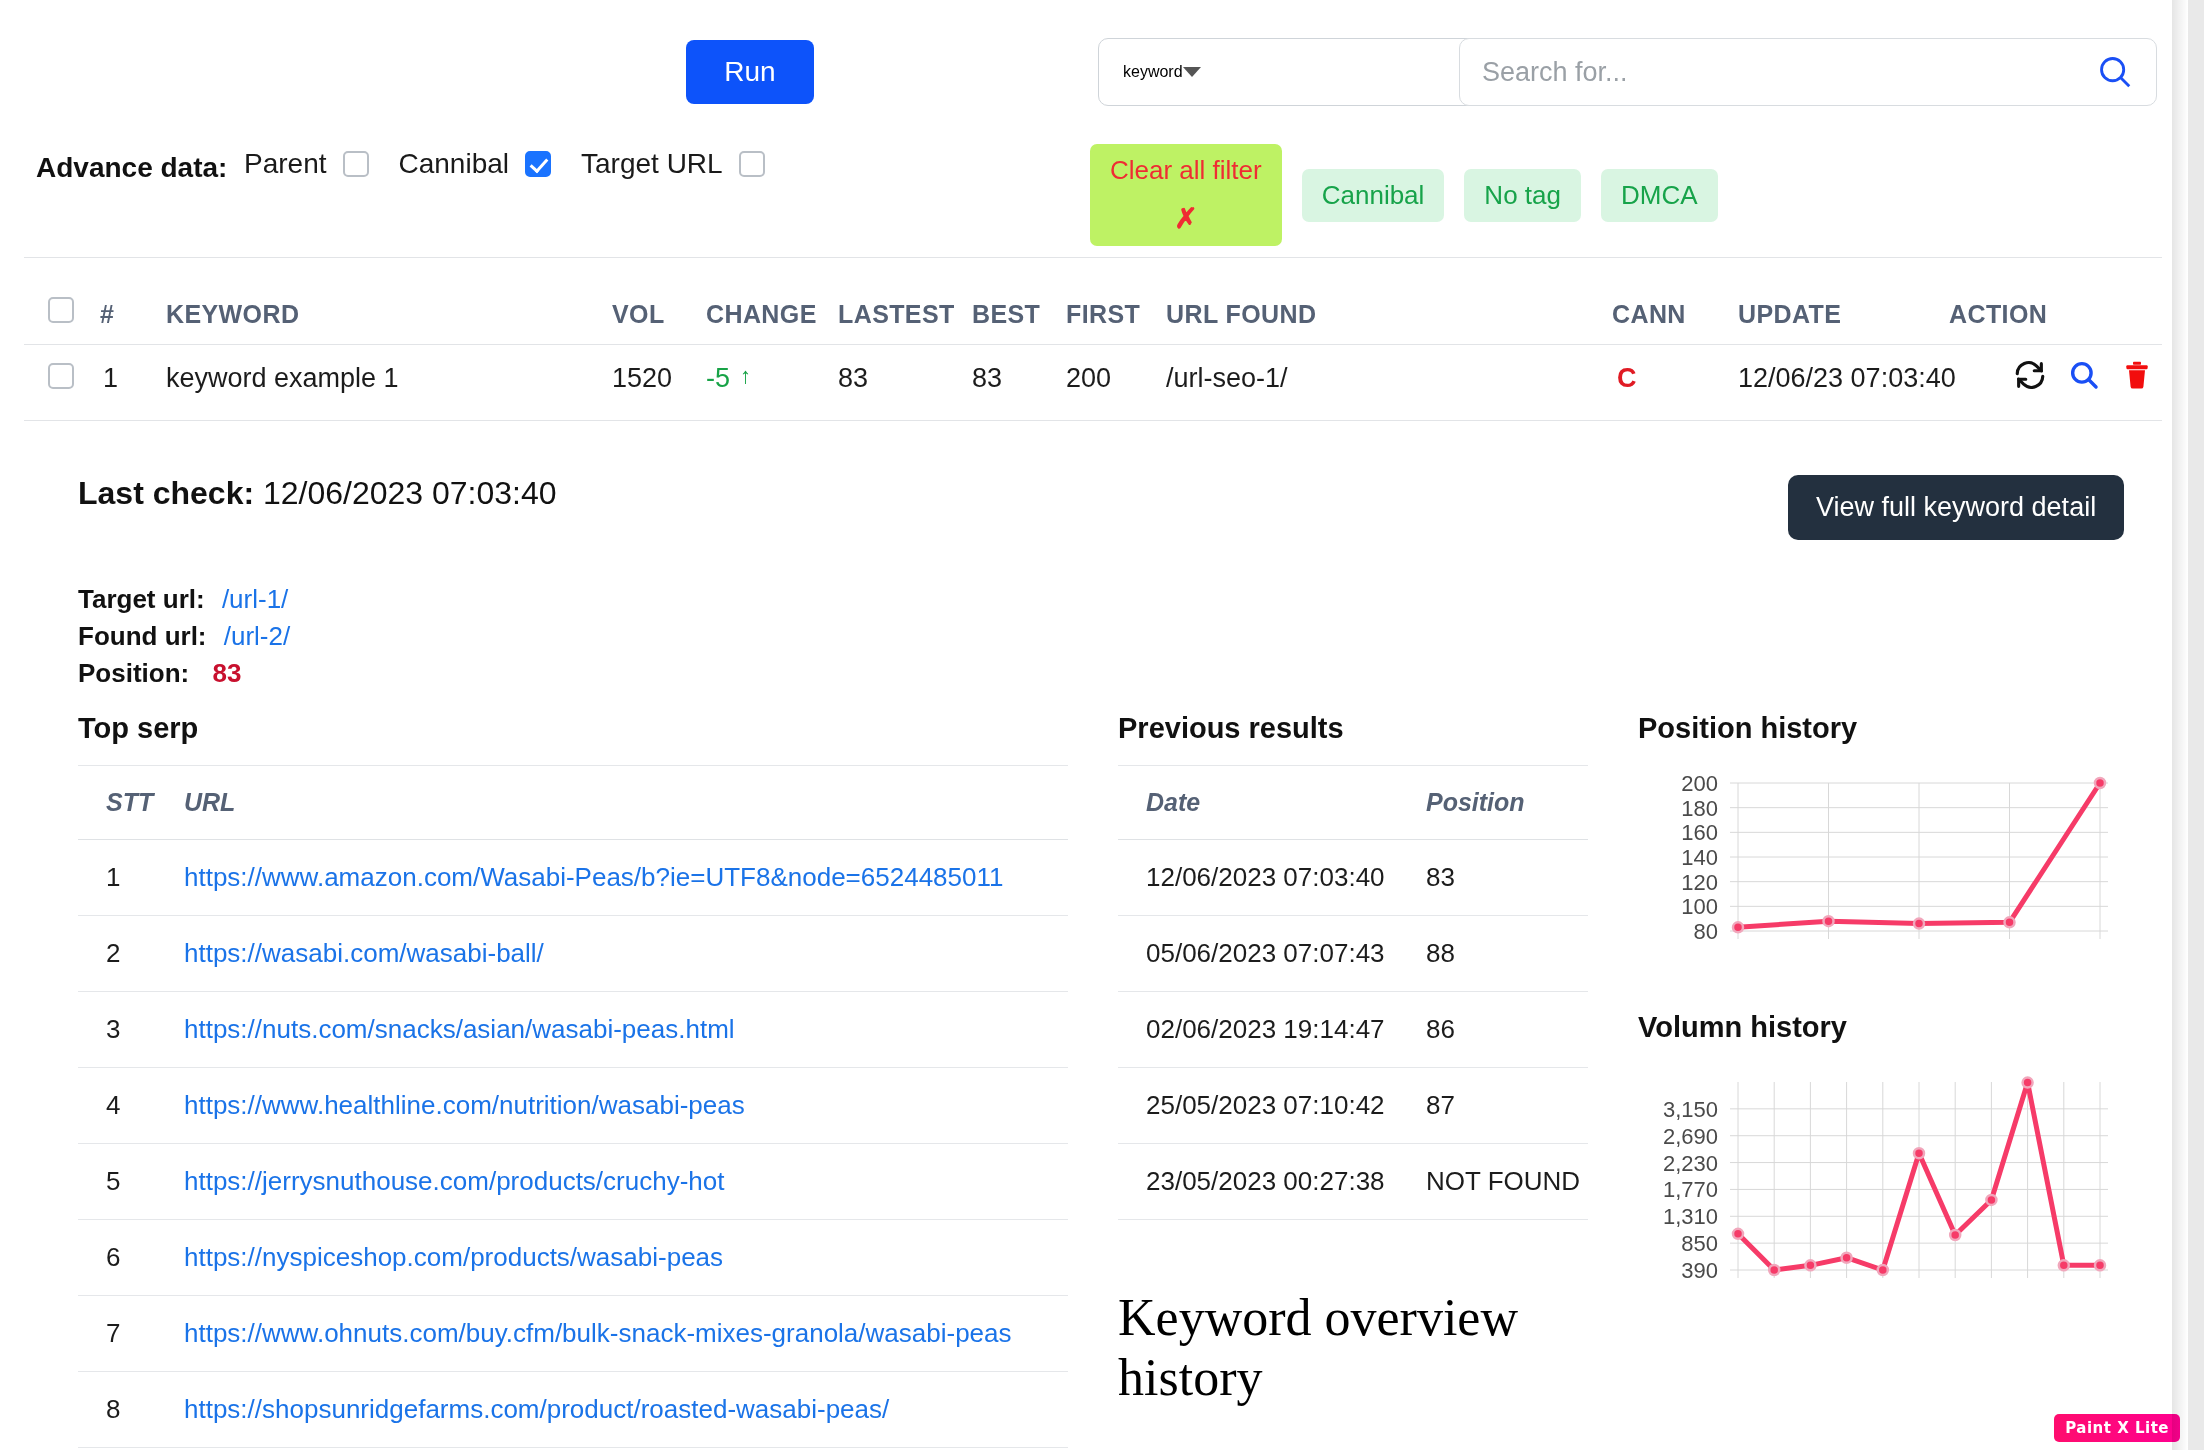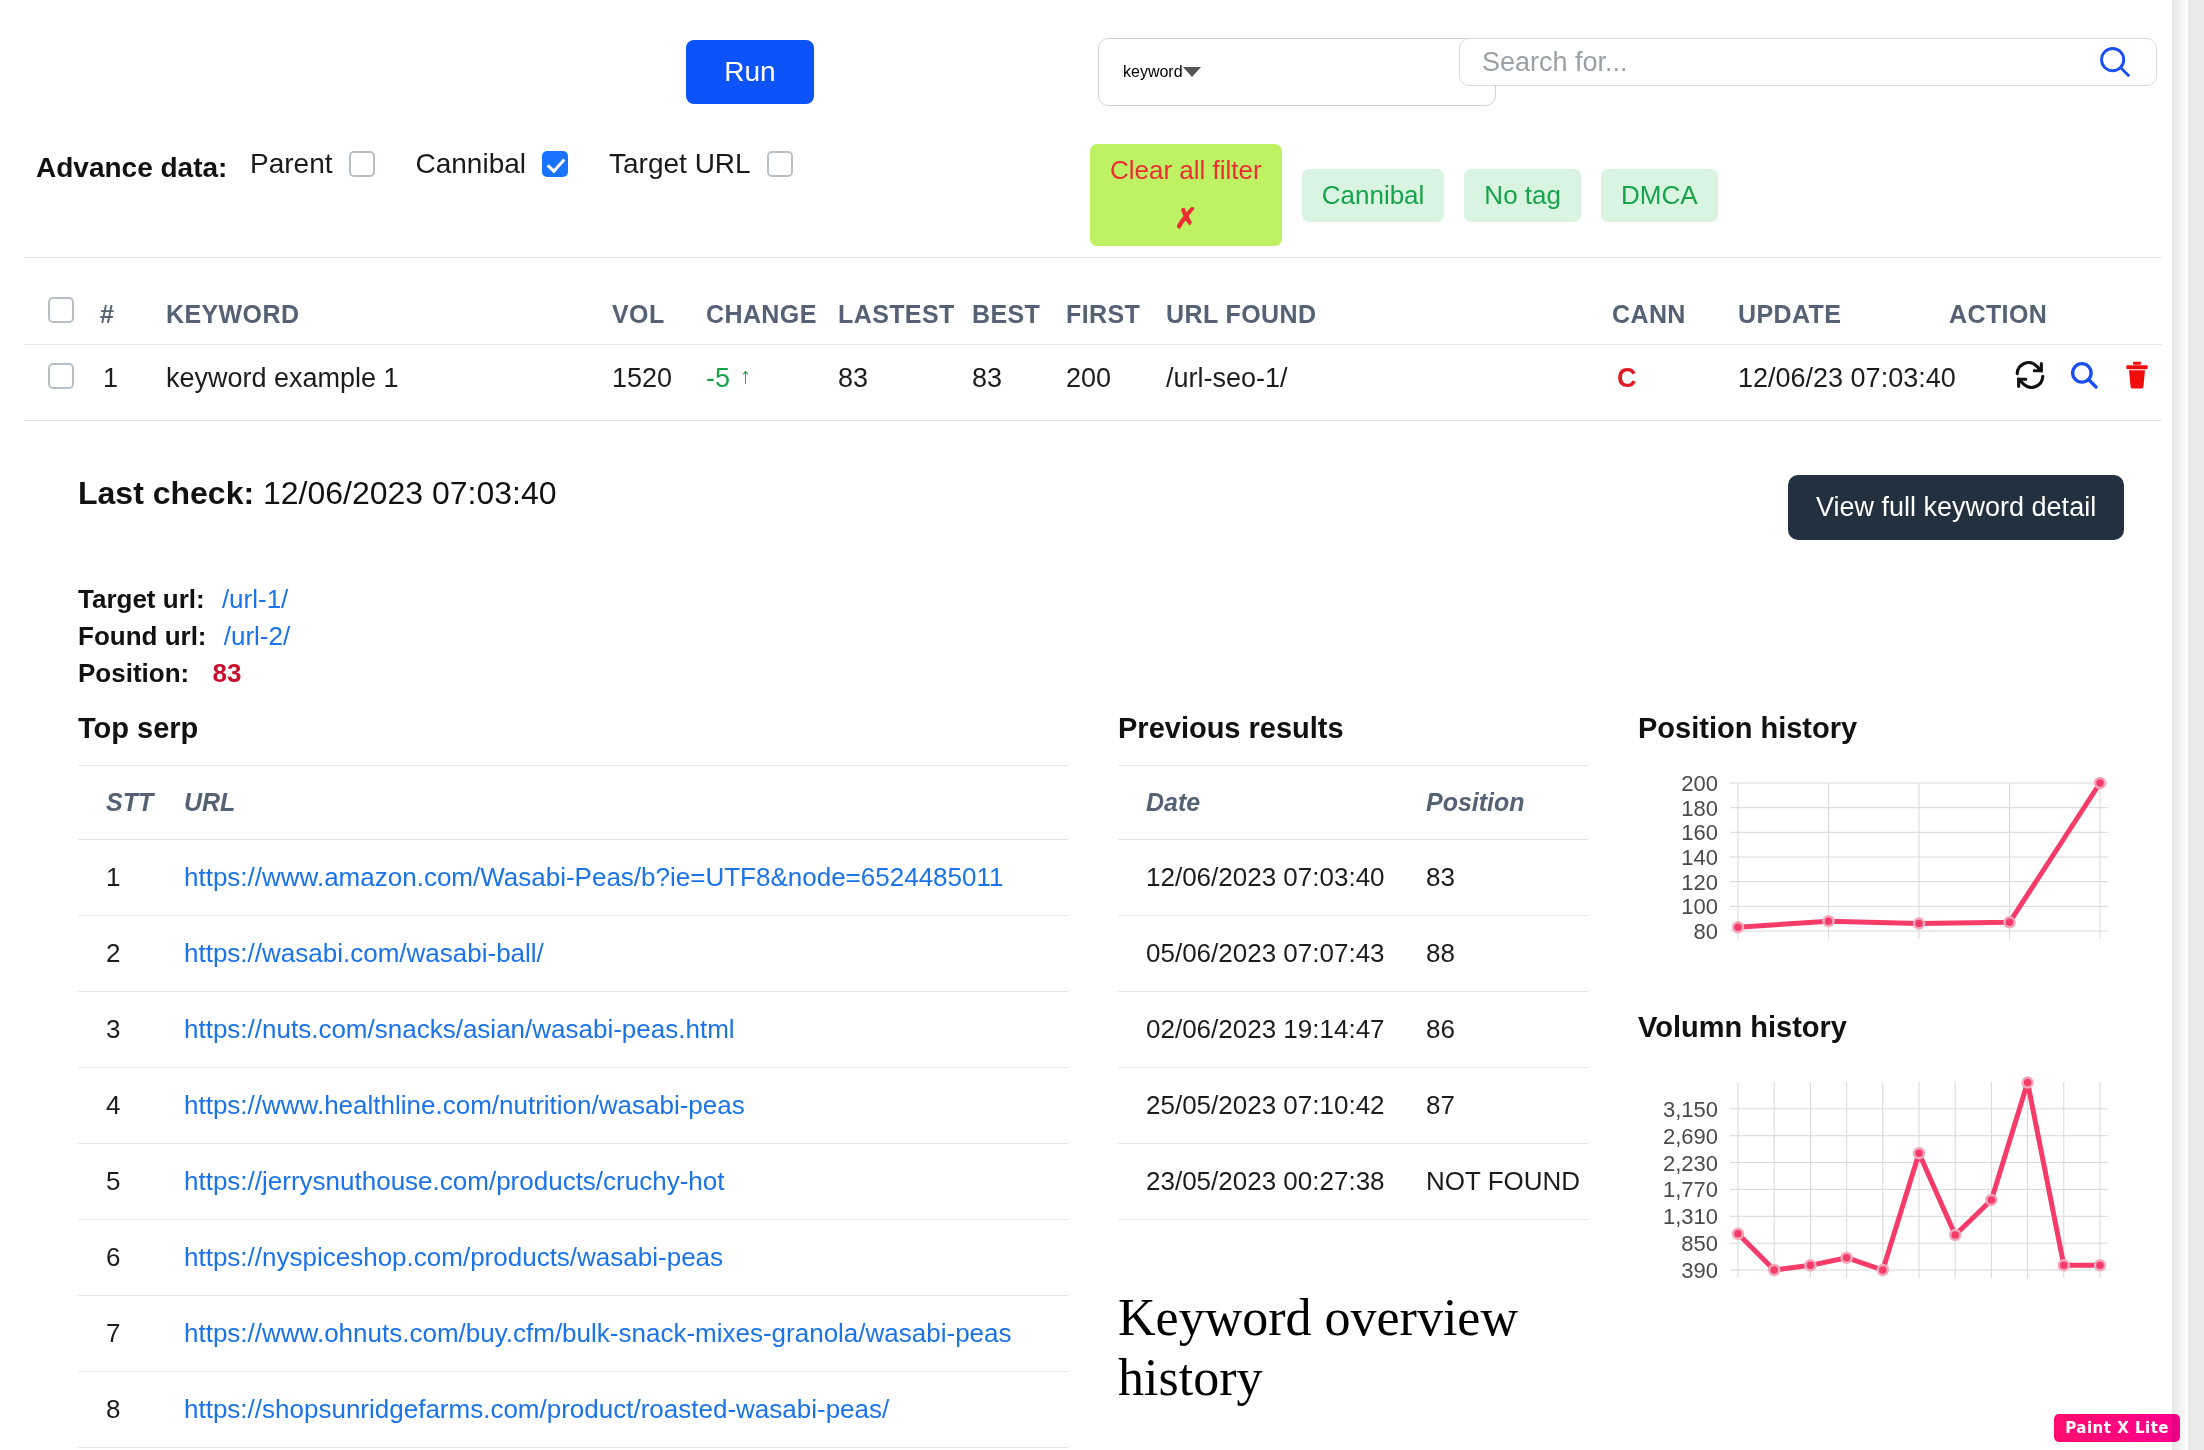--- a/index.html
+++ b/index.html
@@ -39,35 +39,35 @@
     font-size: 28px; font-family: "Liberation Sans", sans-serif; cursor: pointer;
   }
   .kw-select {
     position: absolute; left: 1098px; top: 18px;
     width: 398px; height: 68px;
     border: 1px solid #cfd4d9; border-radius: 10px; background: #fff;
     display: flex; align-items: center; padding: 0 24px; cursor: pointer;
   }
   .search-wrap {
     position: absolute; left: 1459px; top: 18px;
-    width: 698px; height: 48px;
+    width: 698px; height: 68px;
     border: 1px solid #d8dce0; border-radius: 10px; background: #fff;
     display: flex; align-items: center; padding: 7px 22px;
   }
   .search-wrap input {
     flex: 1; border: none; outline: none; font-size: 27px;
     font-family: "Liberation Sans", sans-serif; color: #333; background: transparent;
   }
   .search-wrap input::placeholder { color: #9aa0a6; }
   .mag { width: 38px; height: 38px; cursor: pointer; }
 
   
   .adv-row { position: absolute; top: 142px; left: 0; width: 2188px; height: 62px; }
   .adv-label { position: absolute; left: 36px; top: 10px; font-size: 28px; font-weight: bold; color: #111; }
-  .chk-group { position: absolute; left: 250px; top: 6px; display: flex; align-items: center; gap: 41px; }
+  .chk-group { position: absolute; left: 244px; top: 6px; display: flex; align-items: center; gap: 30px; }
   .chk-item { display: flex; align-items: center; gap: 16px; cursor: pointer; }
   .chk-item span { font-size: 28px; color: #1a1a1a; }
   .cb {
     width: 26px; height: 26px; border: 2px solid #b9bfc6; border-radius: 5px;
     background: #fff; display: inline-block; cursor: pointer;
   }
   .cb.checked {
     background: #1a73ff; border-color: #1a73ff; position: relative;
   }
   .cb.checked::after {

